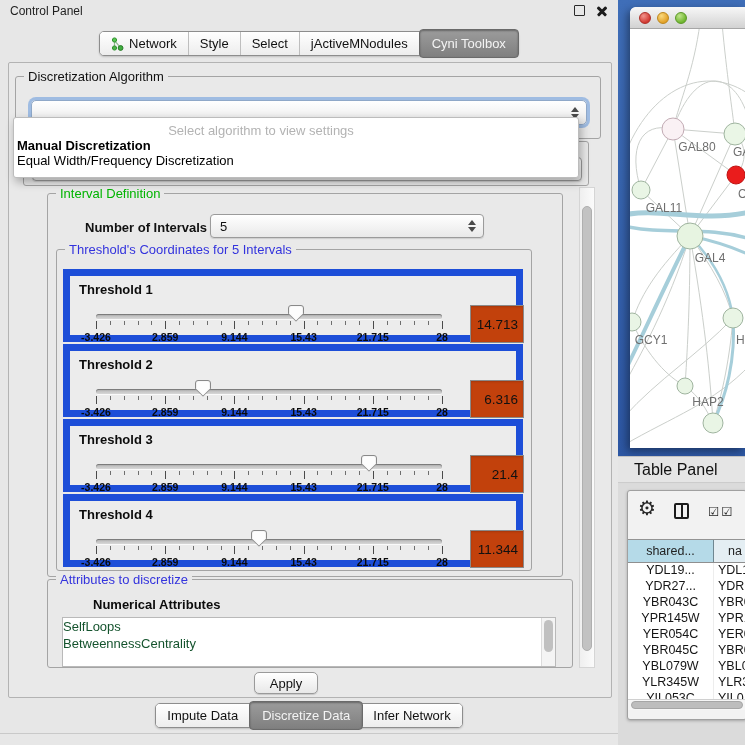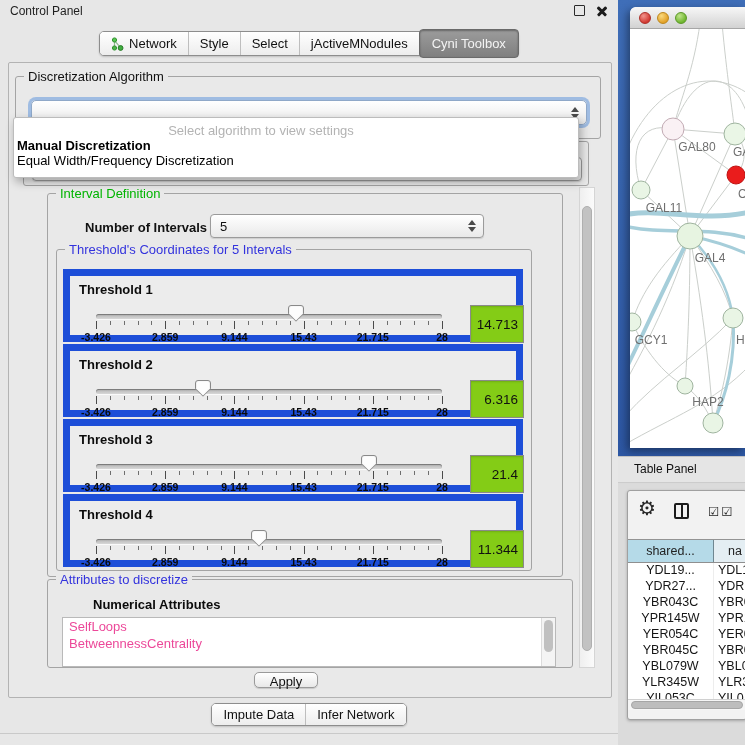--- a/index.html
+++ b/index.html
@@ -58,47 +58,47 @@
 
   .th-panel{position:absolute;left:6px;width:460px;height:73px;border:7px solid #1d4ed8;background:#ECECEC;box-sizing:border-box;}
   .th-label{position:absolute;left:9px;top:6px;font-size:13px;font-weight:bold;color:#0c0c0c;}
   .th-track{position:absolute;left:26px;top:38px;width:346px;height:5px;border-radius:3px;background:linear-gradient(#b2b2b2,#d8d8d8);box-shadow:inset 0 1px 1px rgba(0,0,0,.35),0 1px 0 #fafafa;}
   .th-thumb{position:absolute;top:29px;width:16px;height:17px;}
   .th-ticks{position:absolute;left:26px;top:45px;width:346px;height:9px;}
   .th-ticks i{position:absolute;top:0;width:1px;height:4px;background:#6e6e6e;}
   .th-ticks i.major{height:8px;background:#4a4a4a;}
   .th-ticklabels{position:absolute;left:26px;top:55px;width:346px;height:12px;}
   .th-ticklabels span{position:absolute;transform:translateX(-50%);font-size:10.5px;font-weight:bold;color:#0a0a0a;white-space:nowrap;}
-  .th-value{position:absolute;left:400px;top:29px;width:54px;height:38px;border:1px solid #8a8a8a;background:#84cc16;font-family:"Liberation Sans",sans-serif;font-size:13.5px;color:#111;text-align:right;padding-right:5px;box-sizing:border-box;box-shadow:inset 0 1px 2px rgba(0,0,0,.15);}
+  .th-value{position:absolute;left:400px;top:29px;width:54px;height:38px;border:1px solid #8a8a8a;background:#c2410c;font-family:"Liberation Sans",sans-serif;font-size:13.5px;color:#111;text-align:right;padding-right:5px;box-sizing:border-box;box-shadow:inset 0 1px 2px rgba(0,0,0,.15);}
 
   .attr-group{left:38px;top:516px;width:526px;height:89px;}
   .attr-sublabel{position:absolute;left:6px;top:17px;font-size:13px;font-weight:bold;color:#0c0c0c;padding-left:39px;}
   .attr-list{position:absolute;left:14px;top:37px;width:494px;height:50px;background:#fff;border:1px solid #b9b9b9;overflow:hidden;box-sizing:border-box;}
-  .attr-item{font-size:13px;line-height:17px;padding-left:6px;color:#ec4899;white-space:nowrap;}
+  .attr-item{font-size:13px;line-height:17px;color:#14532d;white-space:nowrap;}
   .list-scrollbar{position:absolute;right:0;top:0;width:14px;height:100%;background:#f4f4f4;border-left:1px solid #dcdcdc;box-sizing:border-box;}
   .list-thumb{position:absolute;left:2px;top:2px;width:9px;height:32px;background:#c0c0c0;border-radius:5px;}
 
   .vscrollbar{position:absolute;left:570px;top:124px;width:16px;height:481px;background:linear-gradient(to right,#efefef,#fbfbfb);border:1px solid #d5d5d5;box-sizing:border-box;}
   .vthumb{position:absolute;left:2px;top:18px;width:10px;height:445px;background:#c2c2c2;border:1px solid #afafaf;border-radius:6px;box-sizing:border-box;}
 
-  .apply-btn{position:absolute;left:245px;top:609px;width:64px;height:16px;border-radius:5px;border:1px solid #9a9a9a;background:linear-gradient(#ffffff,#e8e8e8);font-family:"Liberation Sans",sans-serif;font-size:13px;color:#111;box-shadow:0 1px 1px rgba(0,0,0,.15);}
+  .apply-btn{position:absolute;left:245px;top:609px;width:64px;height:22px;border-radius:5px;border:1px solid #9a9a9a;background:linear-gradient(#ffffff,#e8e8e8);font-family:"Liberation Sans",sans-serif;font-size:13px;color:#111;box-shadow:0 1px 1px rgba(0,0,0,.15);}
 
   
   #right-col{position:absolute;left:618px;top:0;width:127px;height:745px;background:#dadada;}
   .desktop{position:absolute;left:0;top:0;width:127px;height:456px;background:linear-gradient(#3f6eb8,#2d57a3);}
   .net-window{position:absolute;left:12px;top:7px;width:115px;height:441px;background:#ffffff;border-radius:6px 0 0 0;box-shadow:-3px 3px 8px rgba(0,0,0,.4);overflow:hidden;}
   .net-titlebar{height:21px;background:linear-gradient(#f7f7f7,#d2d2d2);border-bottom:1px solid #a6a6a6;border-radius:6px 0 0 0;display:flex;align-items:center;gap:6px;padding-left:9px;}
   .tl{width:12px;height:12px;border-radius:50%;box-sizing:border-box;}
   .tl.red{background:radial-gradient(circle at 35% 30%,#f1948c,#d23a32 70%);border:1px solid #ab2f28;}
   .tl.yel{background:radial-gradient(circle at 35% 30%,#fad97e,#e2a128 70%);border:1px solid #bb861c;}
   .tl.grn{background:radial-gradient(circle at 35% 30%,#c0e48c,#6fb62f 70%);border:1px solid #5a9727;}
   #net-svg{display:block;}
   .nlabel{font-family:"Liberation Sans",sans-serif;font-size:12px;fill:#6f6f6f;}
 
-  .tp-titlebar{position:absolute;left:0;top:456px;width:127px;height:27px;background:#e5e5e5;border-top:1px solid #c2c2c2;border-bottom:1px solid #cccccc;box-sizing:border-box;font-size:12px;color:#111;line-height:25px;padding-left:16px;}
+  .tp-titlebar{position:absolute;left:0;top:456px;width:127px;height:27px;background:#e5e5e5;border-top:1px solid #c2c2c2;border-bottom:1px solid #cccccc;box-sizing:border-box;font-size:16px;color:#111;line-height:25px;padding-left:16px;}
   .tp-area{position:absolute;left:0;top:484px;width:127px;height:261px;background:#dbdbdb;}
   .tp-window{position:absolute;left:9px;top:6px;width:118px;height:228px;background:#f2f2f2;border:1px solid #a0a0a0;border-radius:3px;box-shadow:0 1px 3px rgba(0,0,0,.25);box-sizing:content-box;overflow:hidden;}
   .gear{position:absolute;left:10px;top:7px;font-size:20px;color:#262626;line-height:20px;}
   .colicon{position:absolute;left:46px;top:12px;width:15px;height:16px;border:2px solid #1b1b1b;border-radius:2px;box-sizing:border-box;}
   .colicon i{position:absolute;left:50%;top:0;bottom:0;width:2px;background:#1b1b1b;transform:translateX(-50%);}
   .checks{position:absolute;left:80px;top:13px;font-size:12.5px;color:#222;letter-spacing:2px;}
   .tp-header{position:absolute;left:0;top:48px;width:100%;height:24px;display:flex;border-top:1px solid #949494;border-bottom:1px solid #8f8f8f;box-sizing:border-box;}
   .hcell{font-size:12.5px;line-height:22px;color:#222;box-sizing:border-box;}
   .hcell.c1{width:86px;background:#b5dae8;text-align:center;border-right:1px solid #6f8791;}
   .hcell.c2{flex:1;background:#e4eef3;padding-left:14px;white-space:nowrap;overflow:hidden;}
@@ -407,20 +407,23 @@
         <div class="vthumb"></div>
       </div>
 
       <button class="apply-btn">Apply</button>
     </div>
 
     <div class="segbar bottom" id="bottom-tabs">
         <div class="seggroup">
           <div class="seg">
             <span>Impute Data</span>
+          </div>
+          <div class="seg active">
+            <span>Discretize Data</span>
           </div>
           <div class="seg">
             <span>Infer Network</span>
           </div>
         </div>
       </div>
     <div class="cp-bottomline"></div>
   </section>
 
   <section id="right-col">

